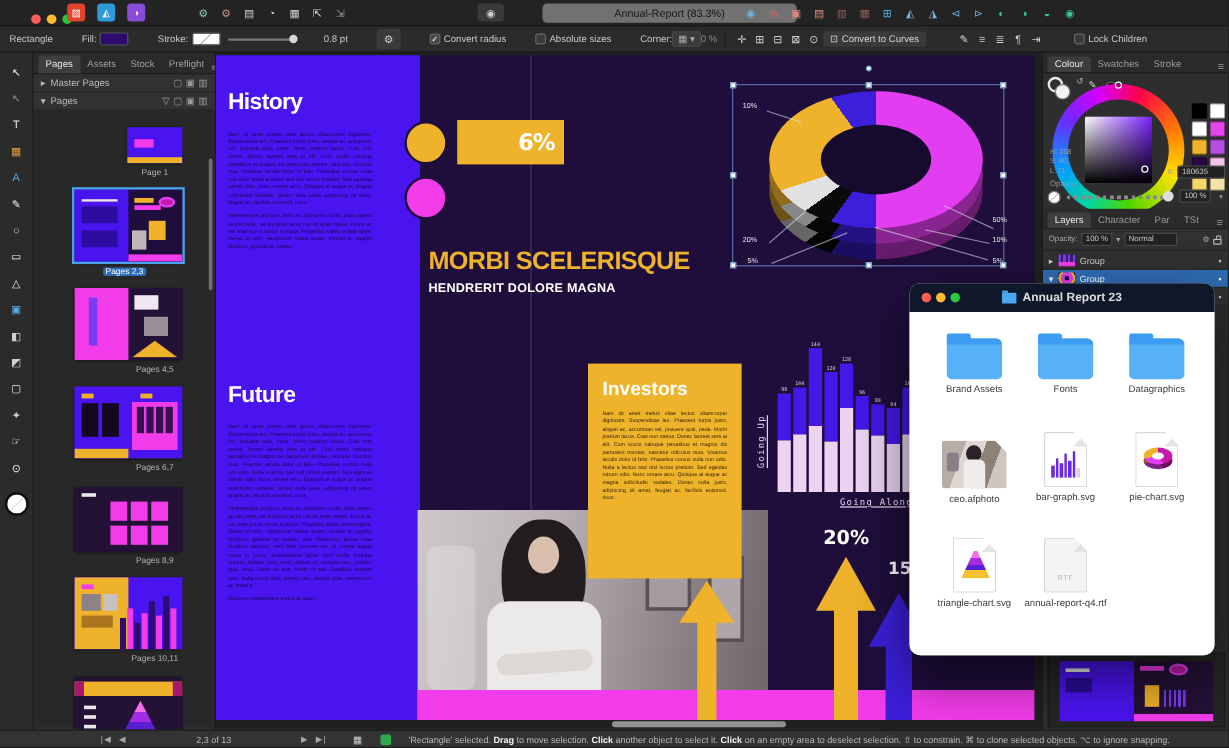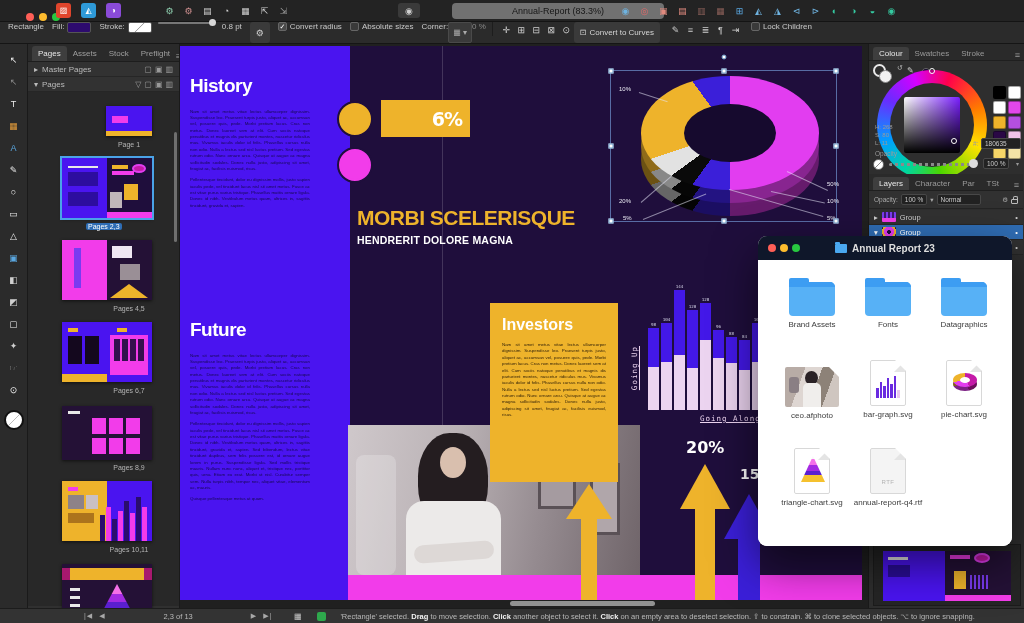--- a/index.html
+++ b/index.html
@@ -8,22 +8,22 @@
 .ab{position:absolute}
 .icon{display:inline-flex;align-items:center;justify-content:center;width:15px;height:15px;font-size:9px;color:#cfcfcf;flex:0 0 auto}
 .iconrow{display:flex;align-items:center;gap:4px}
 
 #titlebar{left:0;top:0;width:1024px;height:22px;background:#232323;border-bottom:1px solid #141414}
 .tl{width:8px;height:8px;border-radius:50%;display:inline-block;margin-right:5px}
 .appicon{width:15px;height:15px;border-radius:3px;display:inline-flex;align-items:center;justify-content:center;font-size:8px;color:#fff;margin-right:6px}
 #doc-title{left:452px;top:3px;width:212px;height:16px;background:#717171;border-radius:4px;color:#161616;font-size:9px;display:flex;align-items:center;justify-content:center}
 .pill{background:#3a3a3a;border-radius:3px;padding:1px 5px;display:inline-flex;align-items:center;gap:3px}
 
-#contextbar{left:0;top:22px;width:1024px;height:22px;background:#2b2b2b;border-bottom:1px solid #151515;display:flex;font-size:8px;color:#c9c9c9;padding-left:8px;white-space:nowrap}
-#contextbar .sp{margin-left:8px}
+#contextbar{left:0;top:22px;width:1024px;height:22px;background:#2b2b2b;border-bottom:1px solid #151515;display:flex;align-items:center;font-size:8px;color:#c9c9c9;padding-left:8px;white-space:nowrap}
+#contextbar .sp{margin-left:24px}
 .swatch{width:24px;height:11px;border:1px solid #555;border-radius:2px;margin-left:3px}
 .sw-stroke{background:linear-gradient(135deg,#fff 45%,#999 48%,#fff 52%)}
 .sliderTrack{width:56px;height:2px;background:#777;border-radius:1px;position:relative;margin-left:6px}
 .sliderKnob{position:absolute;right:-2px;top:-3px;width:7px;height:7px;background:#d8d8d8;border-radius:50%}
 .chk{width:9px;height:9px;background:#4a4a4a;border:1px solid #666;border-radius:2px;display:inline-flex;align-items:center;justify-content:center;font-size:7px;color:#fff;margin-right:3px}
 .ddbox{background:#3a3a3a;border:1px solid #4a4a4a;border-radius:2px;padding:1px 4px;display:inline-flex;align-items:center;gap:3px;color:#aaa}
 .cpill{background:#3a3a3a;border-radius:3px;padding:2px 6px;display:inline-flex;align-items:center;gap:3px;color:#d5d5d5}
 .vdiv{width:1px;height:14px;background:#1d1d1d;margin:0 6px}
 
 #toolstrip{left:0;top:44px;width:28px;height:564px;background:#2b2b2b;border-right:1px solid #1a1a1a;display:flex;flex-direction:column;align-items:center;padding-top:8px;gap:7px}

